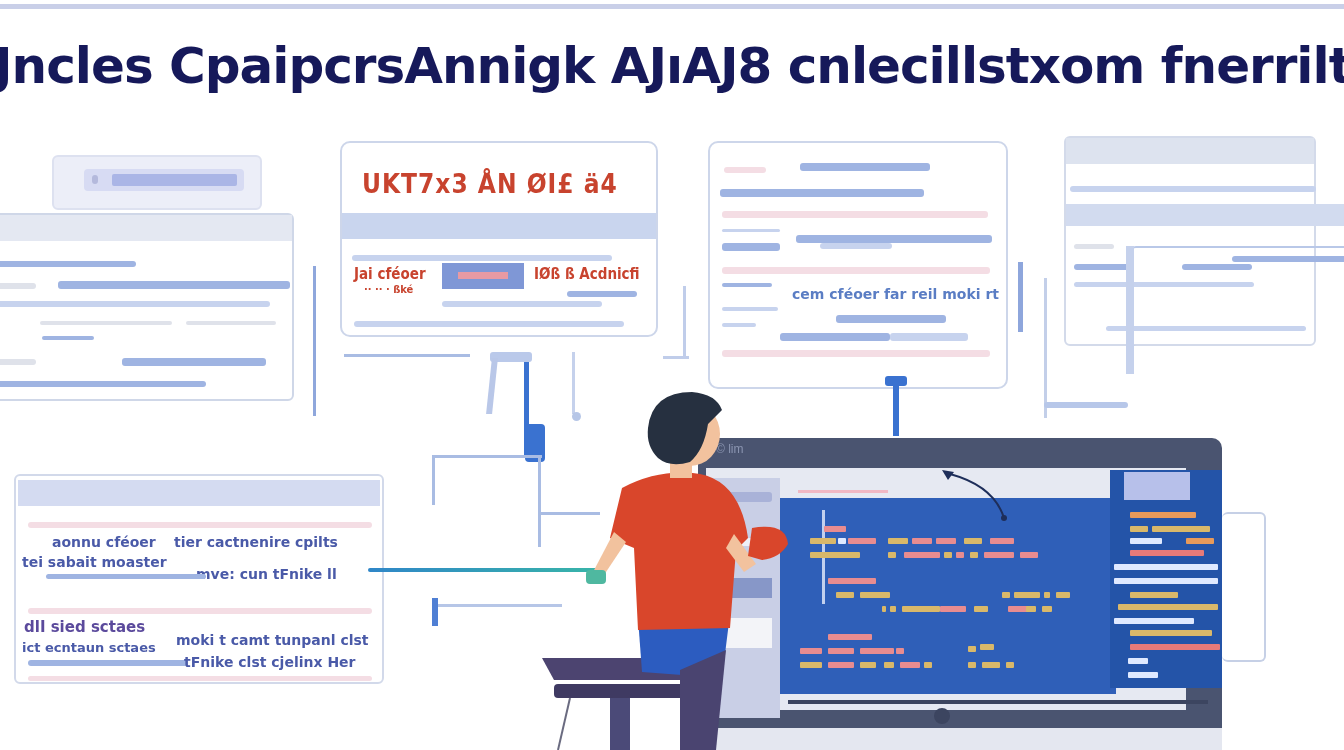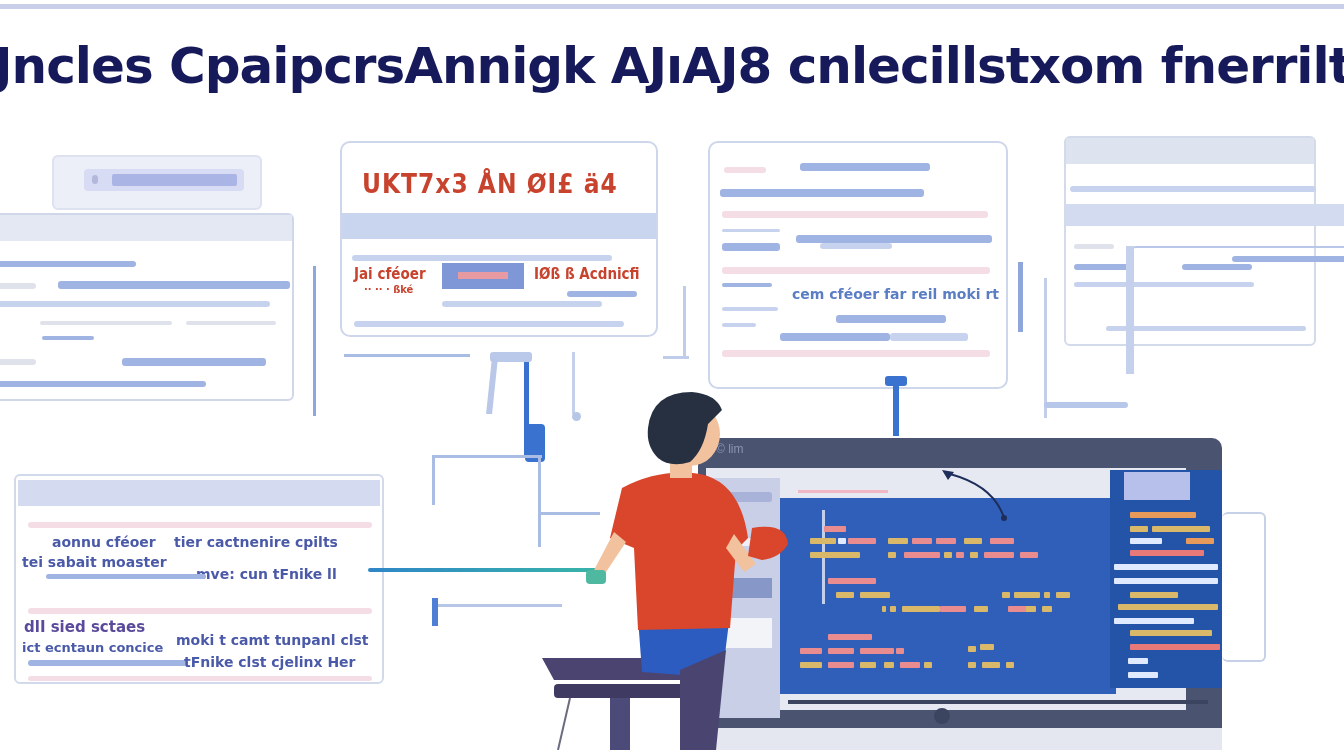--- a/index.html
+++ b/index.html
@@ -125,21 +125,21 @@
   <div class="abs" style="left:2px;top:4px;width:362px;height:26px;background:#d4dbf1;"></div>
   <div class="bar b-pink" style="left:12px;top:46px;width:344px;height:6px;"></div>
   <div class="abs bluetxt" style="left:36px;top:58px;font-size:14px;">aonnu cféoer</div>
   <div class="abs bluetxt" style="left:158px;top:58px;font-size:14px;">tier cactnenire cpilts</div>
   <div class="abs bluetxt" style="left:6px;top:78px;font-size:14px;">tei sabait moaster</div>
   <div class="abs bluetxt" style="left:180px;top:90px;font-size:14px;">mve: cun tFnike ll</div>
   <div class="bar b-blue" style="left:30px;top:98px;width:160px;height:5px;"></div>
   <div class="bar b-pink" style="left:12px;top:132px;width:344px;height:6px;"></div>
   <div class="abs bluetxt" style="left:8px;top:142px;font-size:15px;color:#5b4a9c;">dlI sied sctaes</div>
   <div class="abs bluetxt" style="left:160px;top:156px;font-size:14px;">moki t camt tunpanl clst</div>
-  <div class="abs bluetxt" style="left:6px;top:164px;font-size:13px;">ict ecntaun concice</div>
+  <div class="abs bluetxt" style="left:6px;top:164px;font-size:13px;">ict ecntaun sctaes</div>
   <div class="bar b-blue" style="left:12px;top:184px;width:160px;height:6px;"></div>
   <div class="abs bluetxt" style="left:168px;top:178px;font-size:14px;">tFnike clst cjelinx Her</div>
   <div class="bar b-pink" style="left:12px;top:200px;width:344px;height:5px;"></div>
 </div>
 <div class="abs" style="left:368px;top:568px;width:232px;height:4px;background:linear-gradient(90deg,#2f86c8,#38b5a8);border-radius:2px;"></div>
 <div class="line" style="left:432px;top:604px;width:130px;height:3px;background:#b6c6e7;"></div>
 <div class="line-d" style="left:432px;top:598px;width:6px;height:28px;background:#4f7fd4;"></div>
 
 <div class="abs" style="left:698px;top:438px;width:524px;height:312px;background:#4a5470;border-radius:10px;">
   <div class="abs" style="left:18px;top:4px;font-size:12px;color:#8a94b0;">© lim</div>

